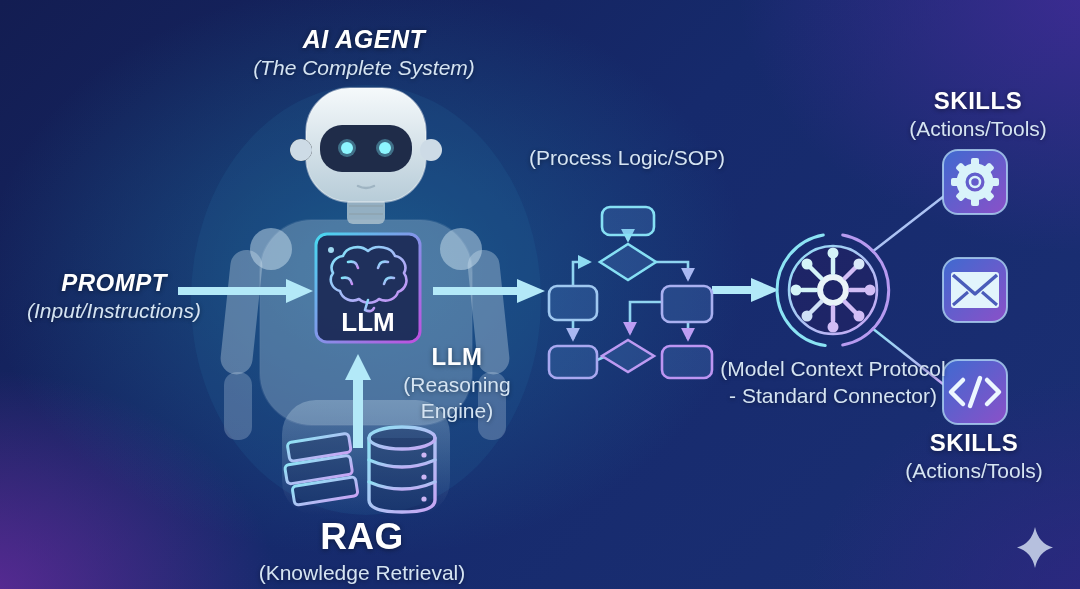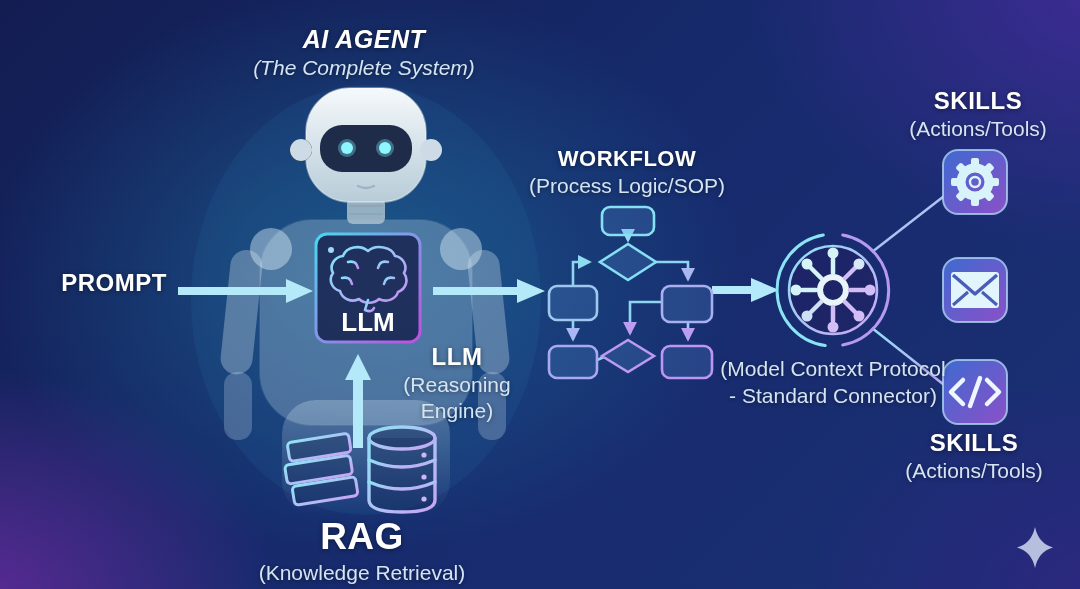--- a/index.html
+++ b/index.html
@@ -11,21 +11,21 @@
       radial-gradient(ellipse 430px 330px at -2% 102%, rgba(128,44,175,0.65), rgba(128,44,175,0) 70%),
       radial-gradient(ellipse 520px 380px at 102% -2%, rgba(84,44,170,0.62), rgba(84,44,170,0) 70%),
       radial-gradient(ellipse 420px 320px at 102% 102%, rgba(62,32,140,0.5), rgba(62,32,140,0) 70%),
       linear-gradient(135deg,#131d52 0%,#162a6c 48%,#1b2f74 100%);
   }
   .art{position:absolute;left:0;top:0;}
   .label{position:absolute;text-align:center;line-height:1.25;}
   .label .h{font-weight:bold;color:#ffffff;letter-spacing:.5px;text-shadow:0 1px 5px rgba(0,0,0,.45);}
   .label .s{color:#d5e4f2;font-size:21px;text-shadow:0 1px 4px rgba(0,0,0,.4);}
   .ai-agent{left:214px;top:24px;width:300px;font-style:italic;}   .ai-agent .h{font-size:25px;}
-  .prompt{left:8px;top:268px;width:212px;}      .prompt .h{font-size:24px;}
+  .prompt{left:8px;top:268px;width:212px;font-style:italic;}      .prompt .h{font-size:24px;}
   .workflow{left:522px;top:145px;width:210px;}  .workflow .h{font-size:22px;}
   .llm-lab{left:382px;top:342px;width:150px;}   .llm-lab .h{font-size:24px;}
   .mcp-lab{left:716px;top:355px;width:234px;}   .mcp-lab .h{font-size:25px;} .mcp-lab .s{line-height:1.3;}
   .skills-top{left:888px;top:86px;width:180px;} .skills-top .h{font-size:24px;}
   .skills-bot{left:884px;top:428px;width:180px;}.skills-bot .h{font-size:24px;}
   .rag-lab{left:238px;top:514px;width:248px;}   .rag-lab .h{font-size:37px;}
 </style>
 </head>
 <body>
 
@@ -268,24 +268,24 @@
     <path d="M 1035 527 Q 1038.5 543.5 1053 547.5 Q 1038.5 551.5 1035 568 Q 1031.5 551.5 1017 547.5 Q 1031.5 543.5 1035 527 Z" fill="#c2cde6" opacity=".92"></path>
   </svg>
 
   <div class="label ai-agent">
     <div class="h">AI AGENT</div>
     <div class="s">(The Complete System)</div>
   </div>
 
   <div class="label prompt">
     <div class="h">PROMPT</div>
+    <div class="s">(Input/Instructions)</div>
   </div>
 
   <div class="label workflow">
-    <div class="h">WORKFLOW</div>
     <div class="s">(Process Logic/SOP)</div>
   </div>
 
   <div class="label llm-lab">
     <div class="h">LLM</div>
     <div class="s">(Reasoning Engine)</div>
   </div>
 
   <div class="label mcp-lab">
     <div class="s">(Model Context Protocol</div>

